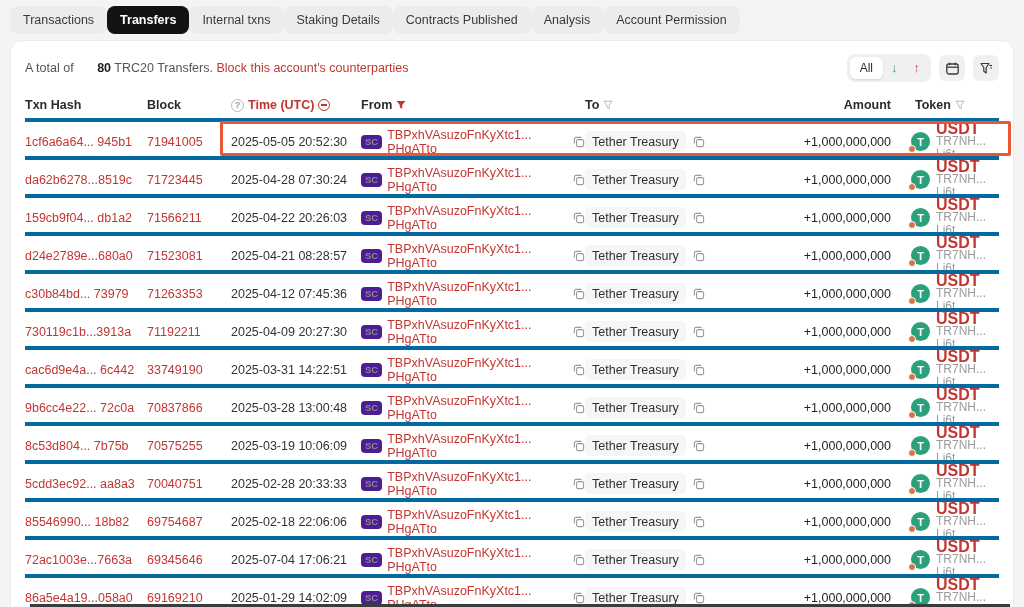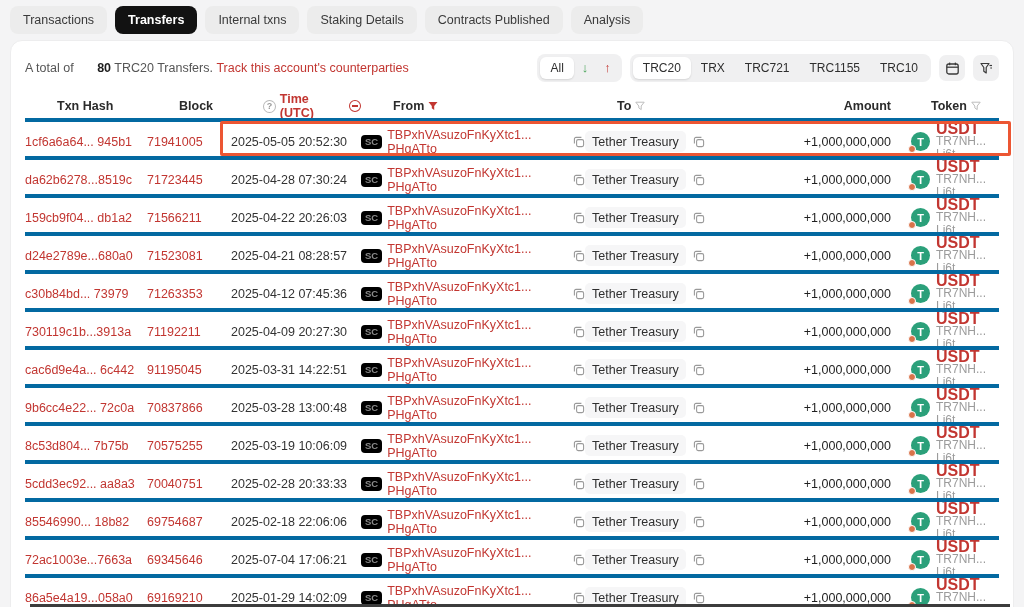--- a/index.html
+++ b/index.html
@@ -3,21 +3,21 @@
 <meta charset="utf-8">
 <style>
   * { margin:0; padding:0; box-sizing:border-box; }
   html,body { width:1024px; height:607px; overflow:hidden; }
   body {
     font-family:"Liberation Sans","DejaVu Sans",sans-serif;
     background:#f4f4f5; color:#2b2b2b; font-size:12.5px;
     position:relative;
   }
   
-  .tabbar { display:flex; gap:8px; padding:6px 0 0 10px;align-items:flex-end; }
+  .tabbar { display:flex; padding:6px 0 0 10px;align-items:flex-end; }
   .tab {
     background:#ececec; color:#3a3a3a; border-radius:8px;
     padding:7px 13px; font-size:12.5px; cursor:pointer; white-space:nowrap;
   }
   .tab.active { background:#121212; color:#fff; font-weight:700; }
   
   .card {
     position:absolute; left:10px; top:40px; width:1004px; height:580px;
     background:#fff; border-radius:12px; border:1px solid #ededee;
   }
@@ -43,37 +43,37 @@
     display:flex; align-items:center; justify-content:center; cursor:pointer;
   }
   
   .table { margin-top:10px; padding:0 14px; position:relative; }
   .grid {
     display:grid;
     grid-template-columns:122px 84px 130px 224px 186px 120px 1fr;
     align-items:center;
   }
   .thead { height:26px; font-weight:700; font-size:12.5px; color:#2b2b2b; }
-  .thead .th { display:flex; align-items:center; gap:4px;margin-left:32px; }
+  .thead .th { display:flex; align-items:center; gap:4px; }
   .th.right, .td.right { justify-content:flex-end; }
   .th-time { color:#c23631; cursor:pointer; }
   .qmark {
     width:13px; height:13px; border:1px solid #b9b9b9; color:#9a9a9a; border-radius:50%;
     font-size:9px; display:inline-flex; align-items:center; justify-content:center; font-weight:700;
   }
   .toggle-clock {
     width:12px; height:12px; border:1.3px solid #c23631; border-radius:50%;
     display:inline-flex; align-items:center; justify-content:center;
   }
   .toggle-clock i { display:block; width:6px; height:1.4px; background:#c23631; }
   .tr { height:38px; border-top:4px solid #0369a1; position:relative; }
   .td { display:flex; align-items:center; font-size:12.5px; color:#333; gap:5px; }
   a.link { color:#c23631; text-decoration:none; cursor:pointer; }
   .sc-badge {
-    background:#000000; color:#8a8a8a; font-size:9.5px; font-weight:700;
+    background:#4c1d95; color:#8a8a8a; font-size:9.5px; font-weight:700;
     border-radius:4px; padding:1.5px 4px; line-height:11px;
   }
   .copy { display:inline-flex; cursor:pointer; margin-left:2px; }
   .to-tag {
     background:#f6f6f7; border-radius:5px; padding:3.5px 7px; color:#2f2f2f;
     text-decoration:none; cursor:pointer;
   }
   .td.amount { font-weight:500; color:#1f1f1f; }
   .td.token { padding-left:20px; gap:6px; }
   .token-icon {
@@ -99,43 +99,37 @@
 </head>
 <body>
 
 <div class="tabbar" id="tabbar">
     <div class="tab">Transactions</div>
     <div class="tab active">Transfers</div>
     <div class="tab">Internal txns</div>
     <div class="tab">Staking Details</div>
     <div class="tab">Contracts Published</div>
     <div class="tab">Analysis</div>
+    <div class="tab">Account Permission</div>
   </div>
 
 <div class="card">
   <div class="card-head">
     <div class="summary">
       <span>A total of</span>
       <b>80</b>
       <span>TRC20 Transfers.</span>
-      <a>Track this account's counterparties</a>
+      <a>Block this account's counterparties</a>
     </div>
     <div class="controls">
       <div class="seg">
         <div class="chip sel">All</div>
         <div class="arrow down">↓</div>
         <div class="arrow up">↑</div>
       </div>
-      <div class="seg" id="token-types">
-          <div class="chip sel">TRC20</div>
-          <div class="chip">TRX</div>
-          <div class="chip">TRC721</div>
-          <div class="chip">TRC1155</div>
-          <div class="chip">TRC10</div>
-        </div>
       <div class="icon-btn">
         <span>
           <svg width="15" height="15" viewBox="0 0 15 15">
               <rect x="1.8" y="3" width="11.4" height="10" rx="2" fill="none" stroke="#3a3a3a" stroke-width="1.3"></rect>
               <line x1="4.6" y1="1.6" x2="4.6" y2="4.2" stroke="#3a3a3a" stroke-width="1.3"></line>
               <line x1="10.4" y1="1.6" x2="10.4" y2="4.2" stroke="#3a3a3a" stroke-width="1.3"></line>
               <line x1="1.8" y1="6.2" x2="13.2" y2="6.2" stroke="#3a3a3a" stroke-width="1.3"></line>
             </svg>
         </span>
       </div>
@@ -168,21 +162,21 @@
             <path d="M0.5 1 h9 L6.2 5 V9 L3.8 7.2 V5 Z" fill="#c23631"></path>
           </svg>
       </div>
       <div class="th">
         <span>To</span>
         <svg width="10" height="10" viewBox="0 0 10 10">
             <path d="M0.8 1.2 h8.4 L6.2 5 V8.6 L3.8 6.9 V5 Z" fill="none" stroke="#bdbdbd" stroke-width="1"></path>
           </svg>
       </div>
       <div class="th right">Amount</div>
-      <div class="th" style="padding-left:8px;">
+      <div class="th" style="padding-left:24px;">
         <span>Token</span>
         <svg width="10" height="10" viewBox="0 0 10 10">
             <path d="M0.8 1.2 h8.4 L6.2 5 V8.6 L3.8 6.9 V5 Z" fill="none" stroke="#bdbdbd" stroke-width="1"></path>
           </svg>
       </div>
     </div>
     <div id="rows">
         <div class="tr grid highlighted">
     <div class="td">
             <a class="link f-hash">1cf6a6a64... 945b1</a>
@@ -403,21 +397,21 @@
         <span class="token-addr f-taddr">TR7NH... Lj6t</span>
       </span>
     </div>
 
   </div>
         <div class="tr grid">
     <div class="td">
             <a class="link f-hash">cac6d9e4a... 6c442</a>
           </div>
     <div class="td">
-            <a class="link f-block">91195045</a>
+            <a class="link f-block">33749190</a>
           </div>
     <div class="td f-time">2025-03-31 14:22:51</div>
     <div class="td">
       <span class="sc-badge f-badge">SC</span>
       <a class="link f-from">TBPxhVAsuzoFnKyXtc1... PHgATto</a>
       <span class="copy">
         <svg width="12" height="12" viewBox="0 0 12 12">
                 <rect x="3.6" y="3.6" width="7" height="7" rx="1.6" fill="none" stroke="#9a9a9a" stroke-width="1.1"></rect>
                 <path d="M8.4 2.4 H3 a1.6 1.6 0 0 0 -1.6 1.6 V8.4" fill="none" stroke="#9a9a9a" stroke-width="1.1" transform="translate(0,-1) "></path>
               </svg>

